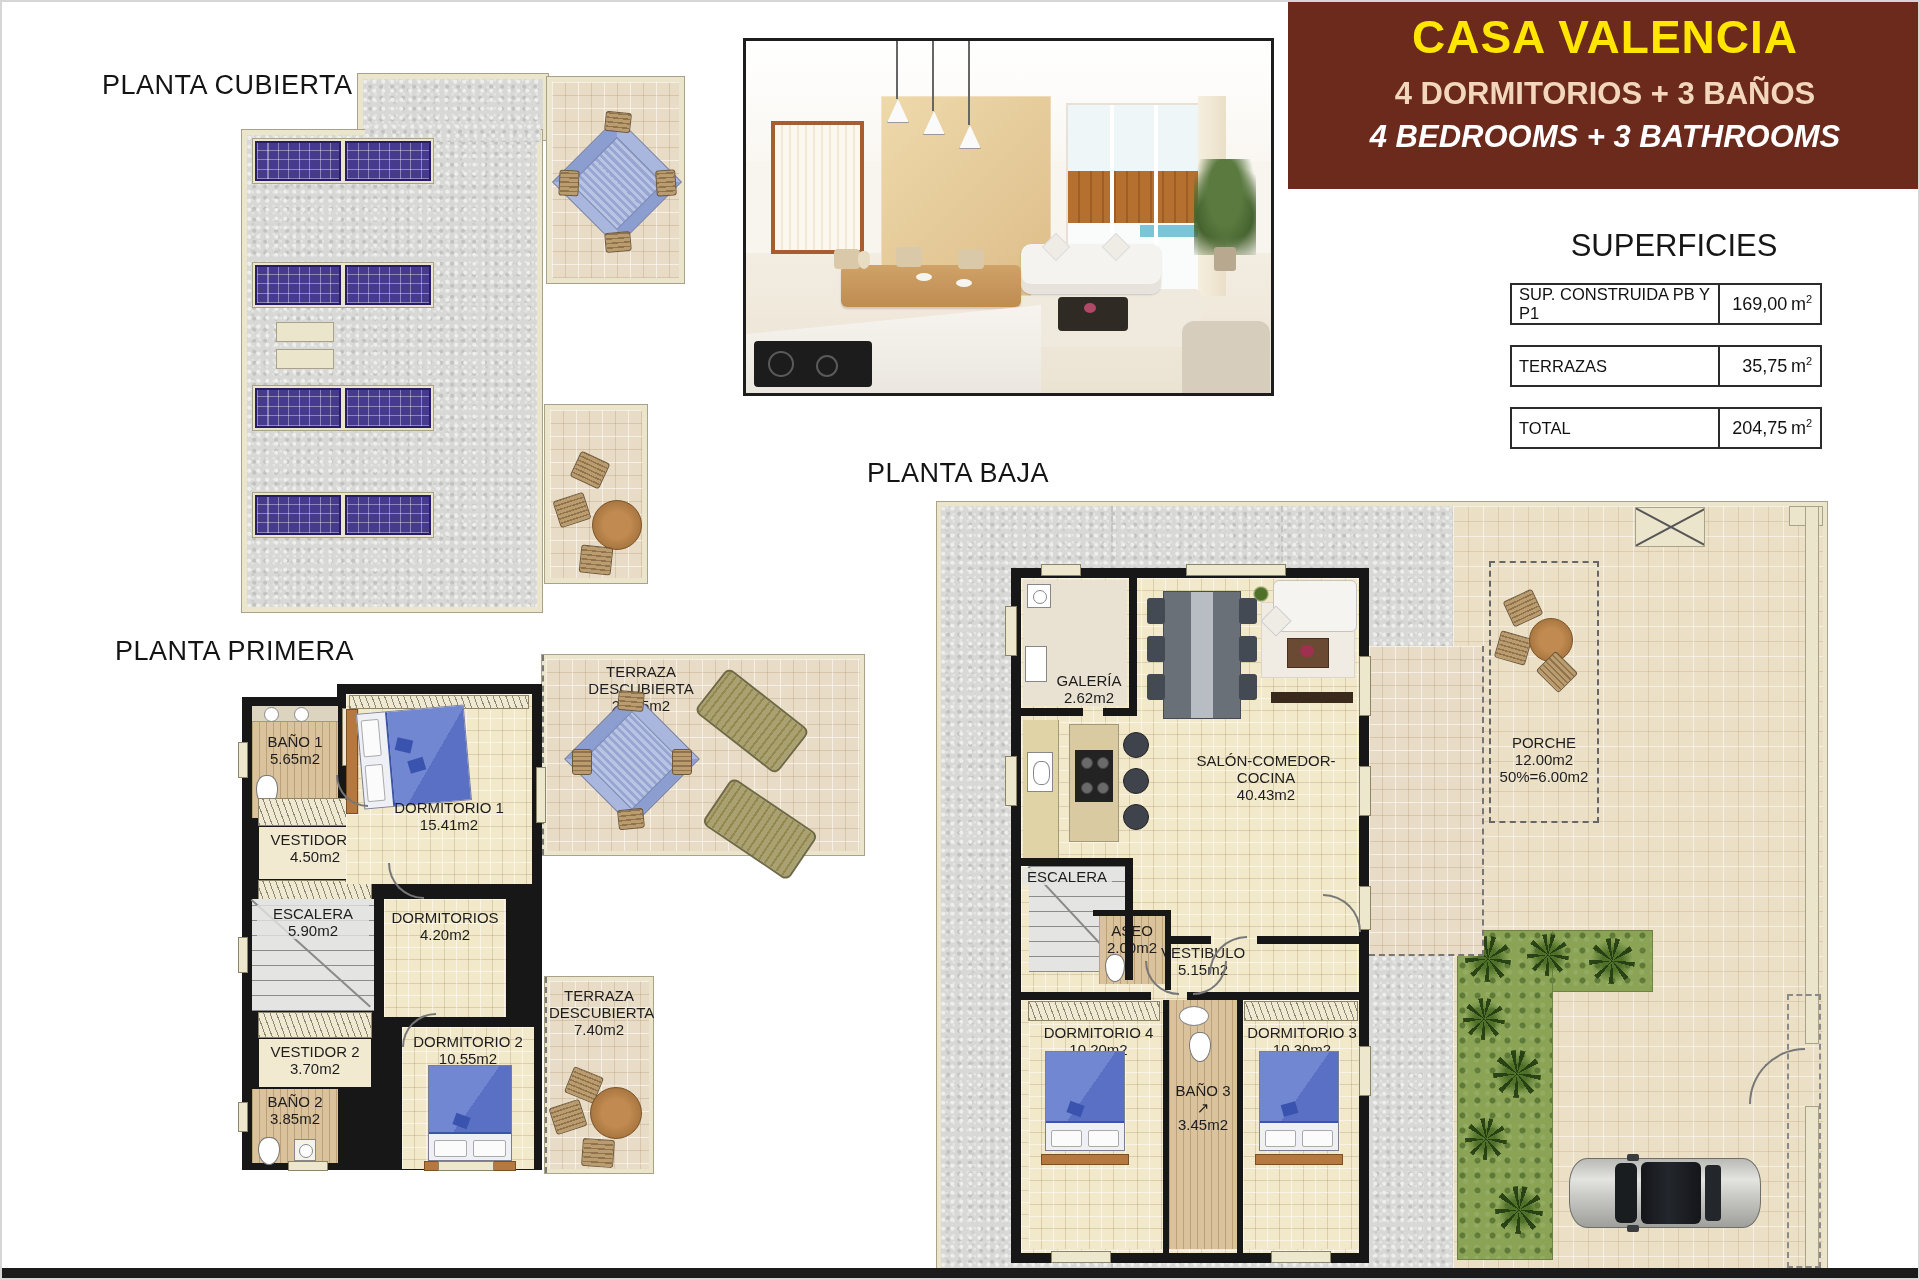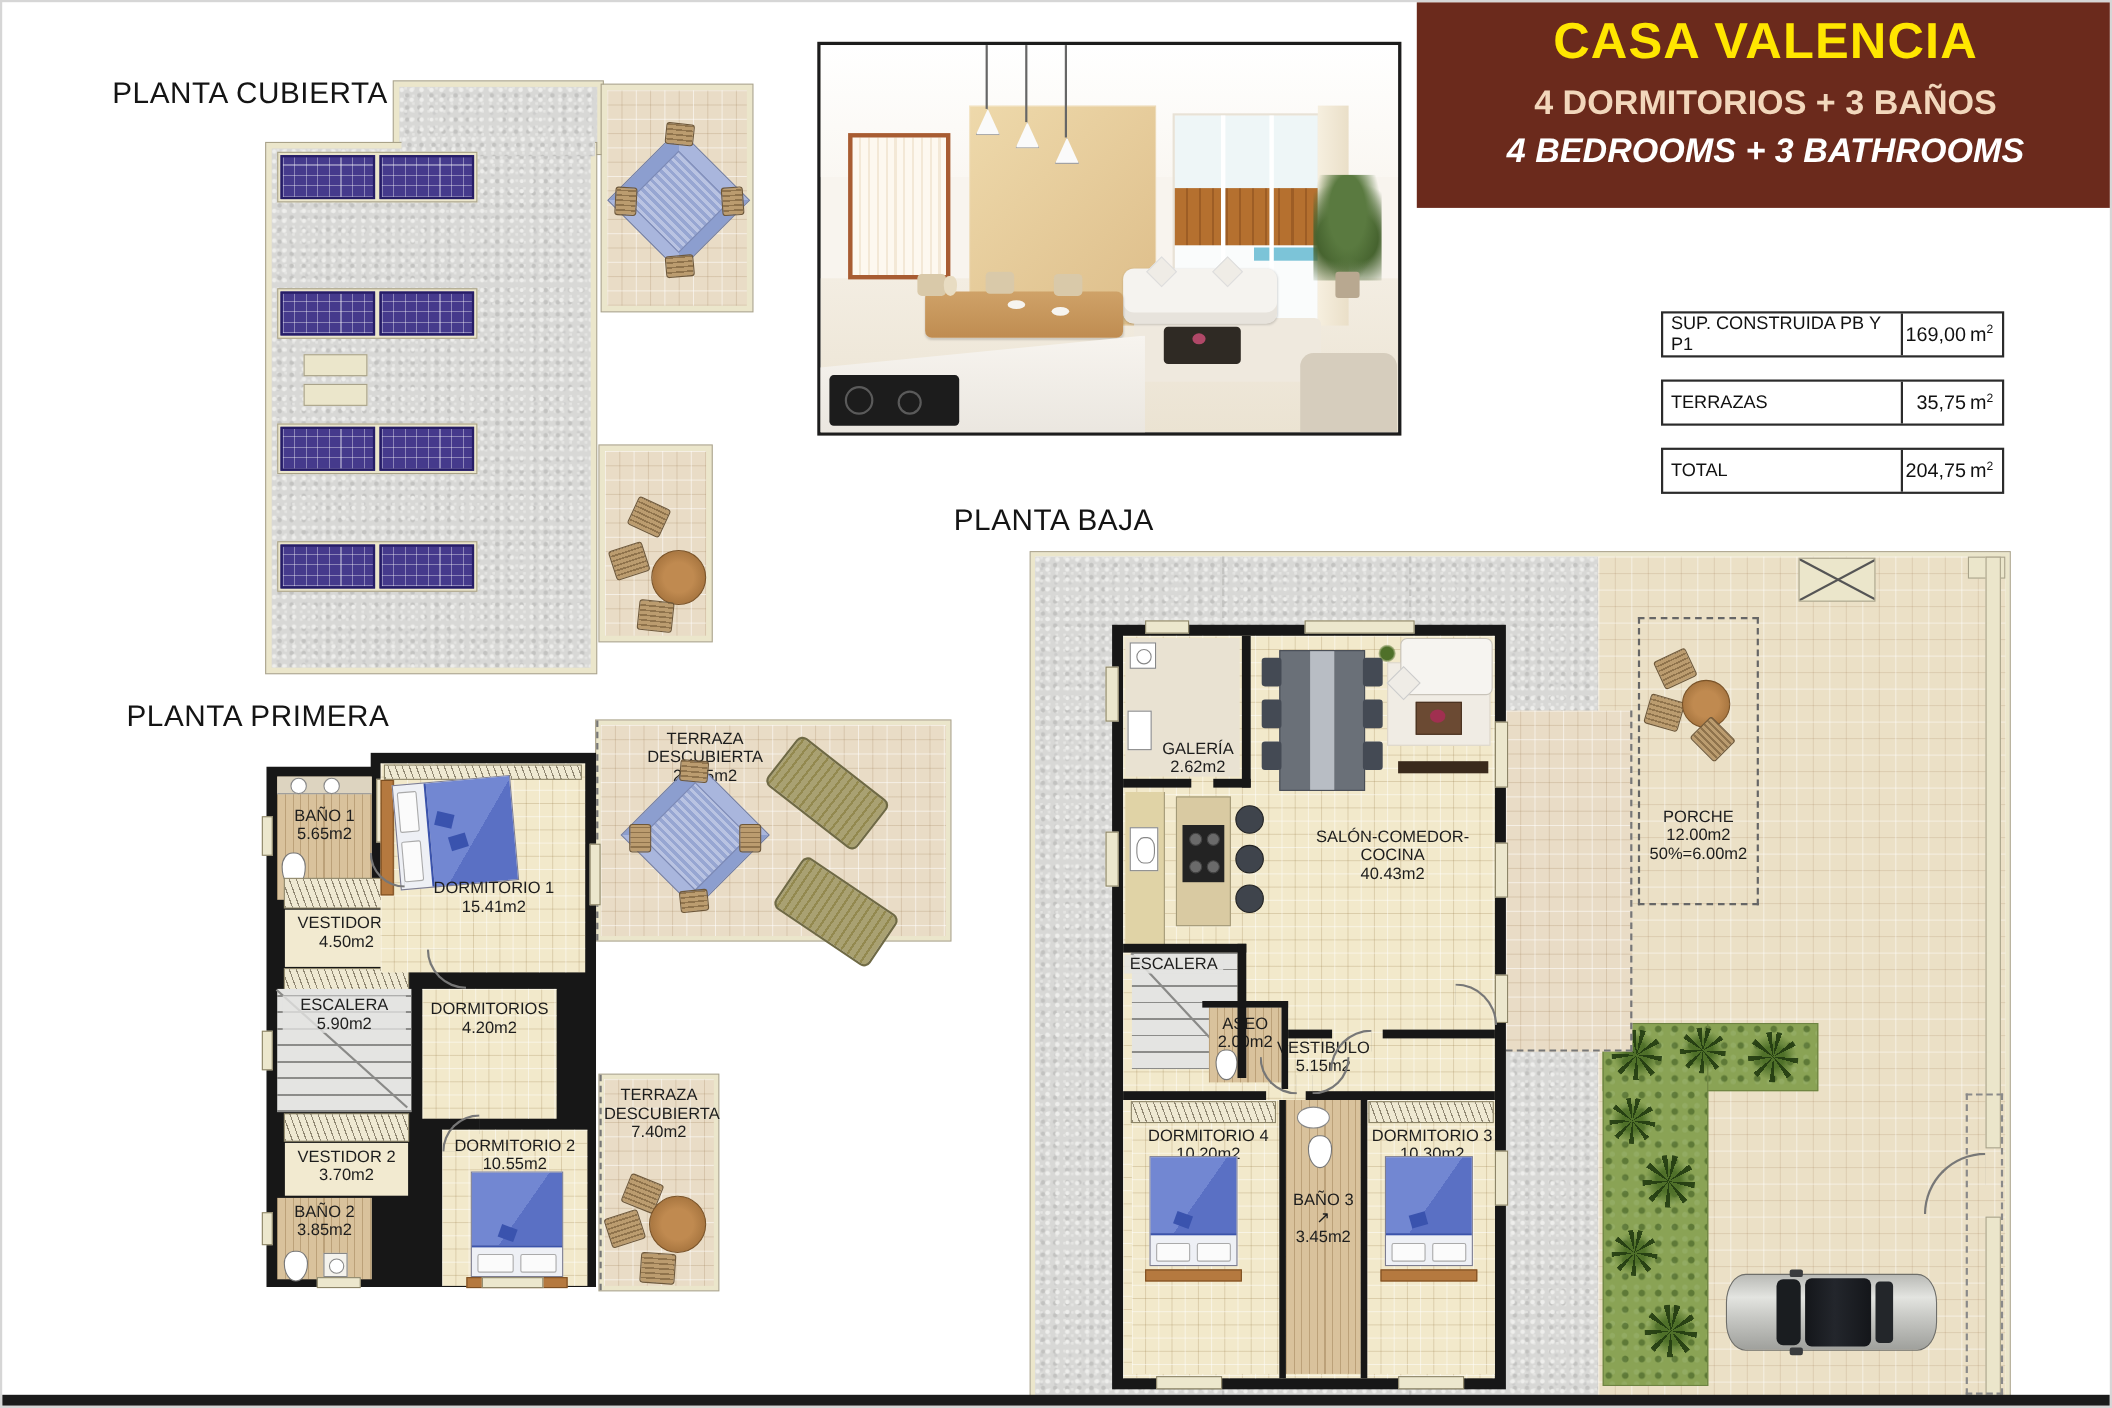--- a/index.html
+++ b/index.html
@@ -54,21 +54,21 @@
   .arc{border-left:2px solid #777;border-bottom:2px solid #777;border-bottom-left-radius:100%;box-sizing:border-box}
   .bed{background:#eef0f5;border:1px solid #7d7d90;box-sizing:border-box}
   .duv{background:linear-gradient(125deg,#7287d2 0 55%,#5a70c4 55%)}
   .pil{background:#fbfbfb;border:1px solid #aaa;border-radius:2px}
   .acc{background:#3a53ae}
   .dash-v{border-left:2px dashed #777}
   .winio{background:#ece7cd;border:1px solid #8d8568;box-sizing:border-box}
   .woodbar{background:#b5793f;border:1px solid #7d4f22;box-sizing:border-box}
   .srow{display:flex;align-items:center;border:2px solid #2b2b2b;background:#fff;box-sizing:border-box}
   .srow .lbl{flex:1;padding-left:7px;font-size:16.5px;color:#111}
-  .srow .vcell{width:92px;height:100%;border-left:2px solid #2b2b2b;display:flex;align-items:center;justify-content:flex-end;padding-right:8px;font-size:18px;color:#111;box-sizing:border-box}
+  .srow .vcell{width:102px;height:100%;border-left:2px solid #2b2b2b;display:flex;align-items:center;justify-content:flex-end;padding-right:8px;font-size:18px;color:#111;box-sizing:border-box}
   .srow sup{font-size:11px}
   .parasol{background:conic-gradient(from 45deg,#8c9ecf 0 90deg,#a9b6dd 90deg 180deg,#8c9ecf 180deg 270deg,#a9b6dd 270deg);border:1px solid #6d7ba6;box-sizing:border-box}
   .parasol .inner{position:absolute;left:14%;top:14%;width:72%;height:72%;background:repeating-linear-gradient(0deg,#b9c3e2 0 3px,#97a6d2 3px 6px);border:1px solid #7c89b4}
   .cone{background:#fafafa;border:1px solid #999;clip-path:polygon(50% 0,100% 100%,0 100%)}
 </style>
 </head>
 <body>
 
 <div id="page">
 
@@ -112,20 +112,21 @@
     <div class="abs" style="left:170px;top:232px;width:16px;height:8px;background:#f6f4ef;border-radius:50%"></div>
     <div class="abs" style="left:210px;top:238px;width:16px;height:8px;background:#f6f4ef;border-radius:50%"></div>
     <div class="abs" style="left:436px;bottom:0;width:88px;height:72px;background:#d6cdbd;border-radius:12px 12px 0 0"></div>
     <div class="abs" style="left:-5px;bottom:-4px;width:300px;height:92px;background:linear-gradient(#f7f4ef,#eae6df);clip-path:polygon(0 32%,100% 0,100% 100%,0 100%)"></div>
     <div class="abs" style="left:8px;bottom:6px;width:118px;height:46px;background:#1c1c1c;border-radius:4px">
       <div class="abs" style="left:14px;top:10px;width:22px;height:22px;border:2px solid #5a5a5a;border-radius:50%"></div>
       <div class="abs" style="left:62px;top:14px;width:18px;height:18px;border:2px solid #5a5a5a;border-radius:50%"></div>
     </div>
   </div>
 
+  <div class="abs" style="left:1516px;top:226px;width:312px;text-align:center;font-size:31px;color:#161616">SUPERFICIES</div>
   <div class="abs srow" style="left:1508px;top:281px;width:312px;height:42px">
     <div class="lbl">SUP. CONSTRUIDA PB Y P1</div>
     <div class="vcell"><span>169,00</span> <span><span class="inline">m</span><sup>2</sup></span></div>
   </div>
   <div class="abs srow" style="left:1508px;top:343px;width:312px;height:42px">
     <div class="lbl">TERRAZAS</div>
     <div class="vcell"><span>35,75</span> <span><span class="inline">m</span><sup>2</sup></span></div>
   </div>
   <div class="abs srow" style="left:1508px;top:405px;width:312px;height:42px">
     <div class="lbl">TOTAL</div>

